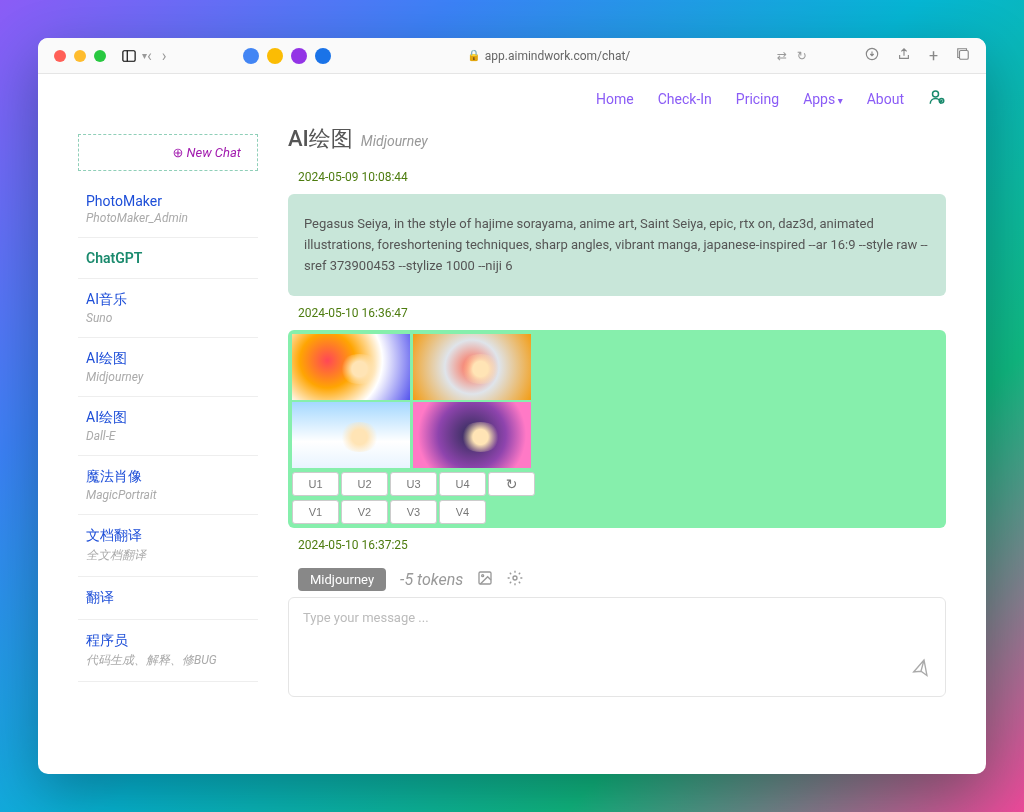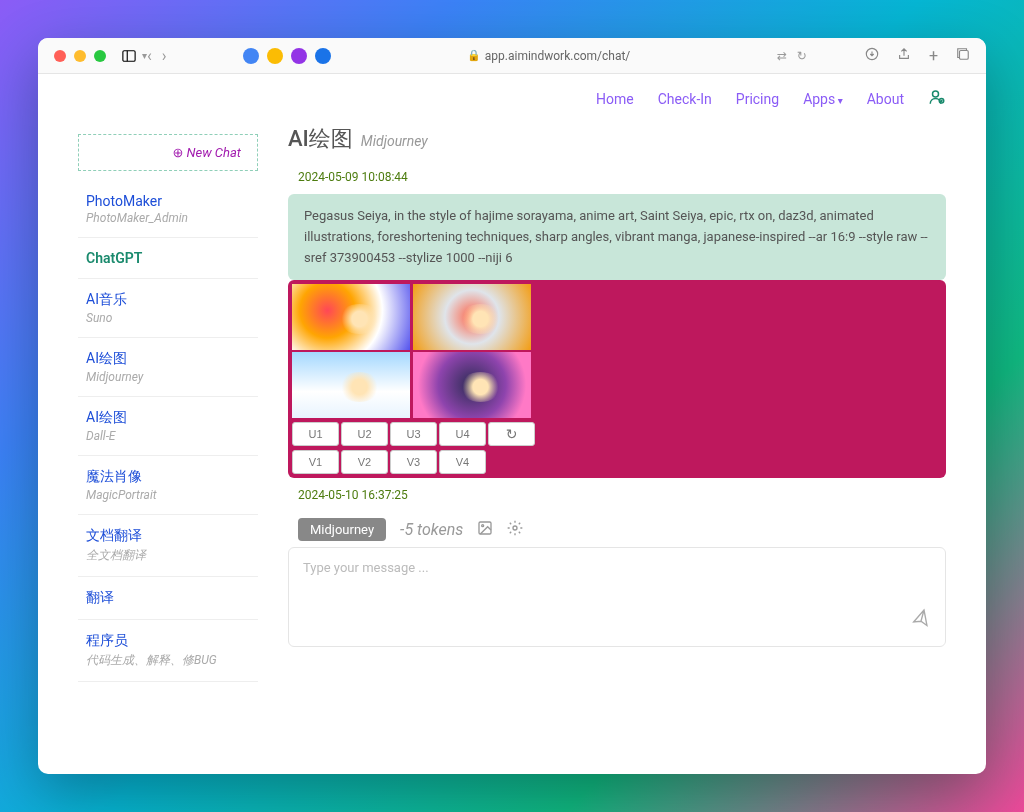--- a/index.html
+++ b/index.html
@@ -88,27 +88,27 @@
 
     .chat-body { flex: 1; padding-left: 30px; overflow-y: auto; display: flex; flex-direction: column; }
     .chat-header { display: flex; align-items: baseline; gap: 8px; margin-bottom: 6px; }
     .chat-header h1 { font-size: 22px; color: #555; font-weight: 500; }
     .chat-header .sub { font-size: 14px; color: #999; font-style: italic; }
     .timestamp { font-size: 12px; color: #4d7c0f; margin: 10px 10px; }
 
     .user-msg {
       background: #c8e6d9;
       border-radius: 6px;
-      padding: 12px 16px;
+      padding: 20px 16px;
       font-size: 13px;
       color: #555;
       line-height: 1.6;
     }
     .bot-msg {
-      background: #be185d;
+      background: #86efac;
       border-radius: 6px;
       padding: 4px;
       display: inline-block;
     }
     .img-grid { display: grid; grid-template-columns: 1fr 1fr; gap: 2px; width: 240px; }
     .gen-img {
       width: 118px; height: 66px;
       background: linear-gradient(135deg, #ff6b9d, #4ecdc4, #ffd93d);
       position: relative;
       overflow: hidden;
@@ -273,20 +273,21 @@
           </div>
       </div>
 
       <div class="chat-body">
         <div class="chat-header">
           <h1>AI绘图</h1>
           <span class="sub">Midjourney</span>
         </div>
         <div class="timestamp">2024-05-09 10:08:44</div>
         <div class="user-msg">Pegasus Seiya, in the style of hajime sorayama, anime art, Saint Seiya, epic, rtx on, daz3d, animated illustrations, foreshortening techniques, sharp angles, vibrant manga, japanese-inspired --ar 16:9 --style raw --sref 373900453 --stylize 1000 --niji 6</div>
+        <div class="timestamp">2024-05-10 16:36:47</div>
         <div class="bot-msg">
           <div class="img-grid">
             <div class="gen-img g1"></div>
             <div class="gen-img g2"></div>
             <div class="gen-img g3"></div>
             <div class="gen-img g4"></div>
           </div>
           <div class="btn-row">
             <button class="mj-btn">U1</button>
             <button class="mj-btn">U2</button>

